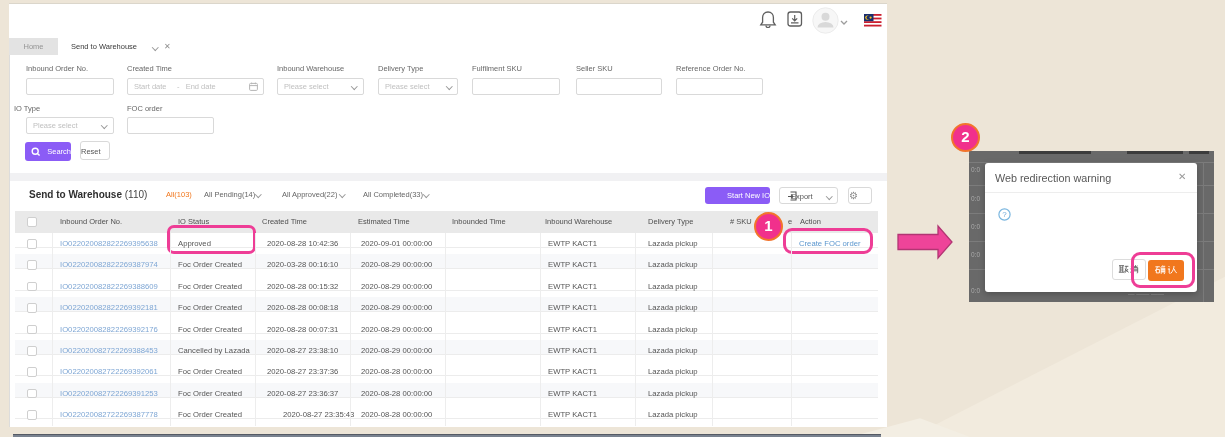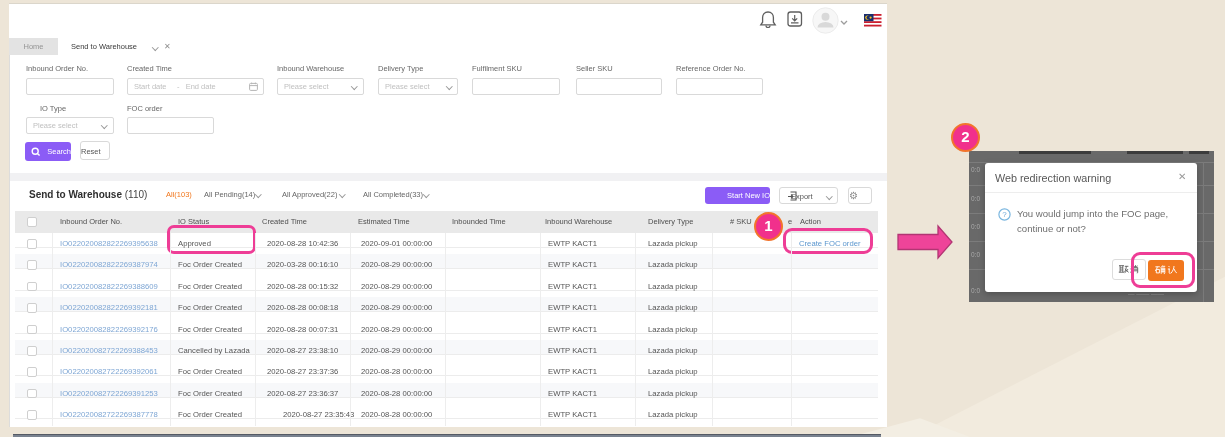--- a/index.html
+++ b/index.html
@@ -113,21 +113,21 @@
     <path d="M0.6 3.6 H8.4 M2.6 0.6 V2.2 M6.4 0.6 V2.2" stroke="#b5b5b5" stroke-width="1"></path>
   </svg>
 <div class="inp" style="left:277px;top:78px;width:87px">Please select</div>
 <div class="cv" style="left:352px;top:84px"></div>
 <div class="inp" style="left:378px;top:78px;width:80px">Please select</div>
 <div class="cv" style="left:447px;top:84px"></div>
 <div class="inp" style="left:472px;top:78px;width:88px"></div>
 <div class="inp" style="left:576px;top:78px;width:86px"></div>
 <div class="inp" style="left:676px;top:78px;width:87px"></div>
 
-<span class="lbl" style="left:40px;top:104px">IO Type</span>
+<span class="lbl" style="left:14px;top:104px">IO Type</span>
 <span class="lbl" style="left:127px;top:104px">FOC order</span>
 <div class="inp" style="left:26px;top:117px;width:88px">Please select</div>
 <div class="cv" style="left:102px;top:123px"></div>
 <div class="inp" style="left:127px;top:117px;width:87px"></div>
 
 <div class="btn-orange" style="left:25px;top:142px;width:46px;height:19px;font-size:7.5px;line-height:19px">
 <svg style="position:absolute;left:6px;top:4.5px" width="10" height="10" viewBox="0 0 10 10">
       <circle cx="4.2" cy="4.2" r="3" fill="none" stroke="#fff" stroke-width="1.4"></circle>
       <path d="M6.4 6.4 L8.6 8.6" stroke="#fff" stroke-width="1.4"></path>
     </svg>
@@ -289,21 +289,20 @@
 </div>
 
 <div id="dlg">
  <span class="abs" style="left:10px;top:9px;font-size:10.8px;color:#575757">Web redirection warning</span>
  <span class="abs" style="left:193px;top:8px;font-size:10px;color:#999">✕</span>
  <div class="abs" style="left:0;top:29px;width:212px;height:1px;background:#ededed"></div>
  <svg class="abs" style="left:13px;top:45px" width="13" height="13" viewBox="0 0 13 13">
   <circle cx="6.5" cy="6.5" r="5.6" fill="none" stroke="#7AB6DF" stroke-width="1.2"></circle>
   <text x="6.5" y="9.4" font-size="8" fill="#6FA8D6" text-anchor="middle" font-family="Liberation Sans">?</text>
  </svg>
- <span class="abs" style="left:32px;top:43px;font-size:9.6px;color:#6e6e6e;line-height:15px">You would jump into the FOC page,<br>continue or not?</span>
 
  <div class="abs" style="left:127px;top:96px;width:34px;height:21px;background:#fff;border:1px solid #dcdcdc;border-radius:3px"></div>
  <svg class="abs" style="left:133px;top:101px" width="22" height="11" viewBox="0 0 22 11">
   <g stroke="#5a5a5a" stroke-width="0.9" fill="none">
    <path d="M1 1.7 H6 M2.1 1.7 V8.2 M4.8 1.7 V8.2 M2.1 3.9 H4.8 M2.1 6 H4.8 M0.8 8.2 H6"></path>
    <path d="M6.8 2.3 H10.4 M8.3 2.3 C8.3 4.2 7.6 6.6 6.4 8.4 M7.1 4.8 C8 6.2 9.3 7.5 10.6 8.3 M10 5 C9.2 6.6 8.1 7.7 6.8 8.7"></path>
    <path d="M13 2 L13.9 3.1 M12.4 4.6 L13.3 5.7 M12.6 8.6 C13.2 7.7 13.6 6.9 13.9 6"></path>
    <path d="M17.5 1.2 V3 M15.8 1.8 L16.6 3 M19.3 1.6 L18.5 3 M15.3 3.6 H19.7 V8.3 M15.3 3.6 V9 M15.5 5.2 H19.5 M15.5 6.8 H19.5 M19.7 8.3 C19.7 8.9 19.3 9.1 18.8 9"></path>
   </g>
  </svg>

